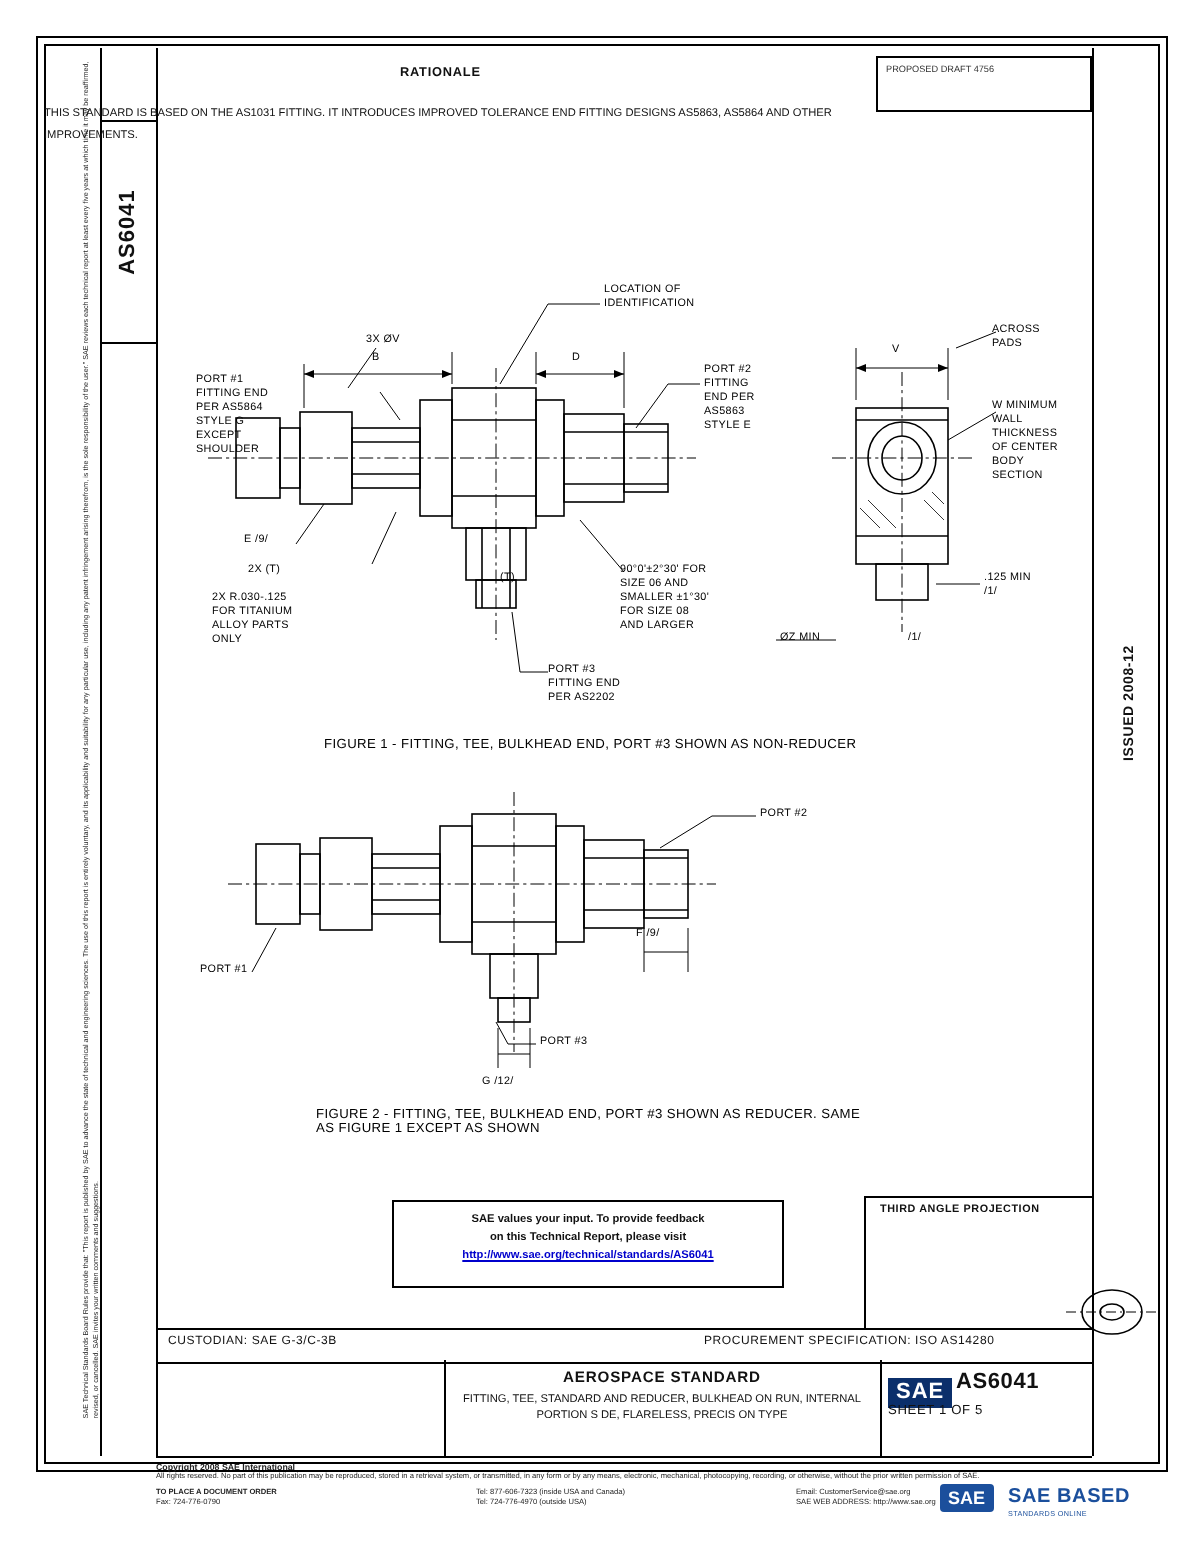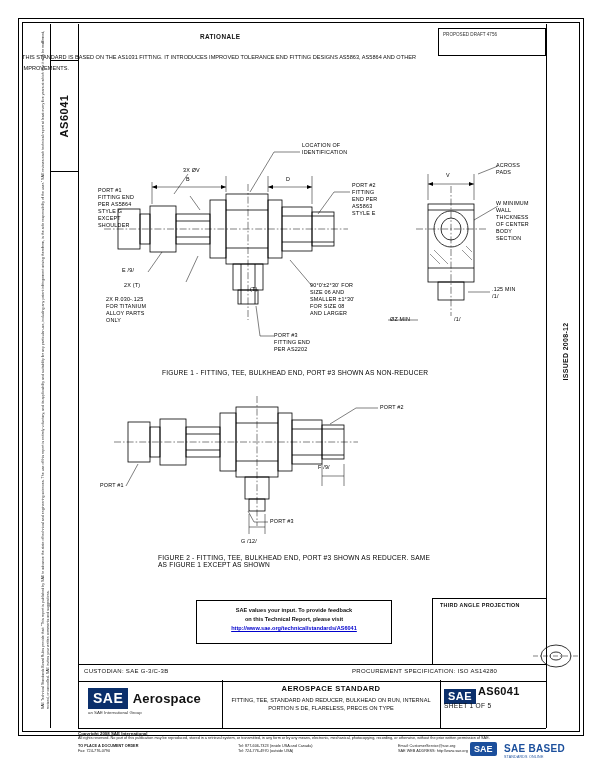--- a/index.html
+++ b/index.html
@@ -383,25 +383,20 @@
 
   <div class="custodian-bar"></div>
   <div class="custodian-text">CUSTODIAN: SAE G-3/C-3B</div>
   <div class="procure-text">PROCUREMENT SPECIFICATION: ISO AS14280</div>
 
   <div class="title-block"></div>
   <div class="tb-col1"></div>
   <div class="tb-col2"></div>
   <div class="tb-col3"></div>
 
-  <div class="sae-aero-logo">
-    <span class="sae-badge">SAE</span>
-    <span class="aero-word">Aerospace</span>
-    <div class="aero-sub">an SAE International Group</div>
-  </div>
 
   <div class="doc-title">AEROSPACE STANDARD</div>
   <div class="doc-sub">FITTING, TEE, STANDARD AND REDUCER, BULKHEAD ON RUN, INTERNAL PORTION S DE, FLARELESS, PRECIS ON TYPE</div>
 
   <div class="tb3-badge">
     <span class="sae-badge" style="font-size:11px;padding:1px 4px 2px 4px;">SAE</span>
   </div>
   <div class="tb3-num">AS6041</div>
   <div class="tb3-sheet">SHEET 1 OF 5</div>
 

